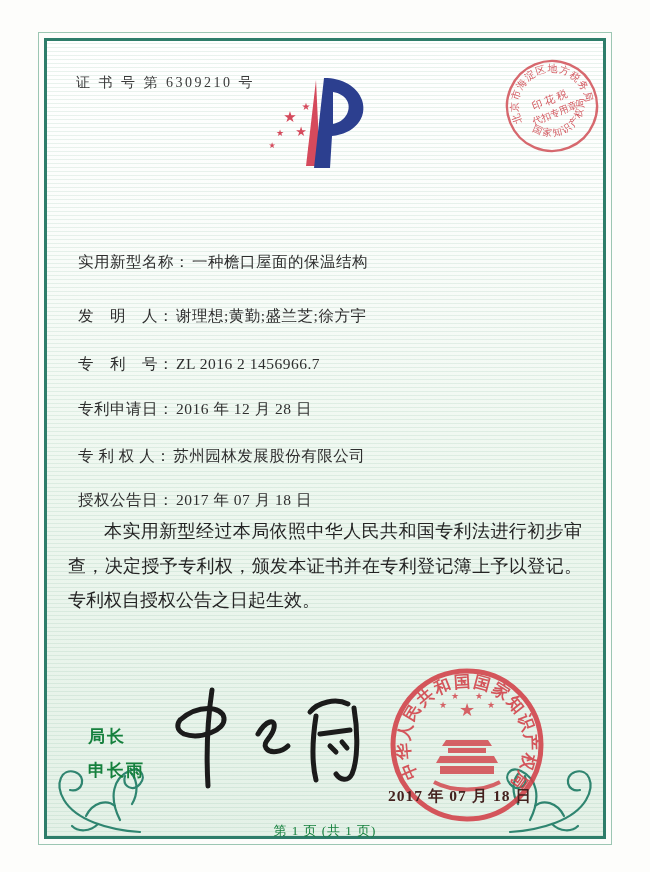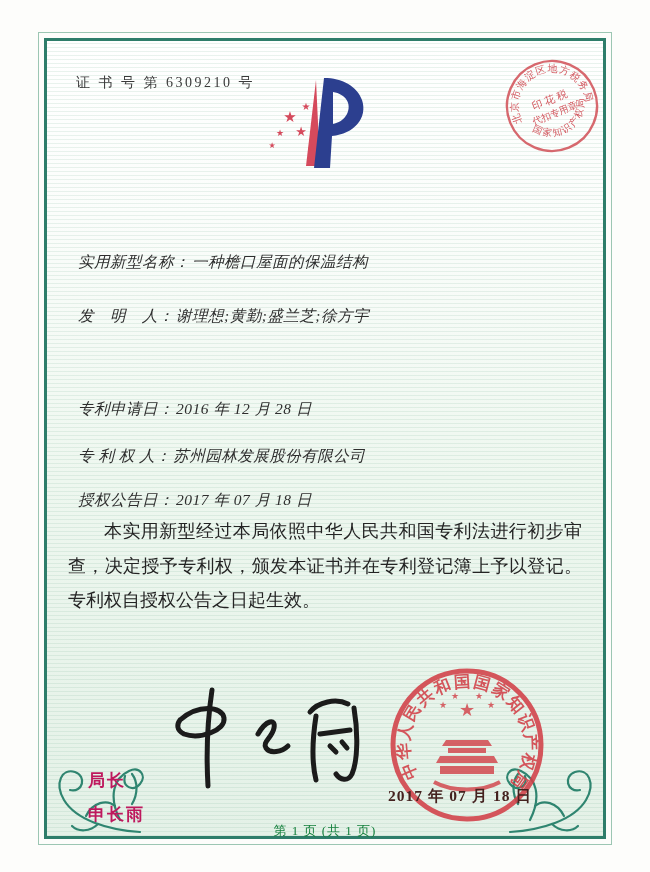--- a/index.html
+++ b/index.html
@@ -17,31 +17,31 @@
   .flourish.right{right:48px;transform:scaleX(-1);}
 
   
   .cert-no{position:absolute;left:76px;top:74px;font-size:14px;letter-spacing:2.5px;color:#3a3a3a;}
   .logo{position:absolute;left:252px;top:74px;}
   .tax-stamp{position:absolute;left:502px;top:56px;transform:rotate(-22deg);opacity:.92;}
   .title{position:absolute;left:0;top:170px;width:100%;text-align:center;font-size:35px;font-weight:700;
          letter-spacing:7px;color:#151515;}
 
   
-  .field{position:absolute;left:78px;font-size:15.5px;color:#2e2e2e;letter-spacing:.5px;white-space:nowrap;font-style:italic;}
+  .field{position:absolute;left:78px;font-size:15.5px;color:#2e2e2e;letter-spacing:.5px;white-space:nowrap;}
   .f0{top:252px}.f1{top:306px}.f2{top:354px}.f3{top:399px}.f4{top:446px}.f5{top:490px}
   .field .val{margin-left:2px;}
 
   
   .body-text{position:absolute;left:68px;top:514px;width:514px;color:#242424;}
   .body-text p{margin:0;font-size:18px;line-height:1.92;text-align:justify;text-indent:2em;}
 
   
   .director{position:absolute;left:88px;top:720px;font-family:"Liberation Sans","DejaVu Sans",sans-serif;
-            font-size:17px;font-weight:600;color:#be185d;letter-spacing:2px;line-height:34px;margin-top:44px;}
+            font-size:17px;font-weight:600;color:#15803d;letter-spacing:2px;line-height:34px;}
   .signature{position:absolute;left:150px;top:682px;}
   .gov-seal{position:absolute;left:382px;top:660px;opacity:.88;}
   .issue-date{position:absolute;left:388px;top:786px;font-size:15.5px;font-weight:600;color:#44221f;
               letter-spacing:1px;white-space:nowrap;}
   .footer-page{position:absolute;left:0;top:822px;width:100%;text-align:center;font-size:13px;
                color:#15803d;letter-spacing:1px;}
 </style>
 </head>
 <body>
 
@@ -101,20 +101,23 @@
     <text x="50" y="61" text-anchor="middle" font-size="9.5" fill="#cf4a52">代扣专用章</text>
   </svg>
 
 
   <div class="field f0">
     <span class="lbl">实用新型名称：</span><span class="val">一种檐口屋面的保温结构</span>
   </div>
   <div class="field f1">
     <span class="lbl">发　明　人：</span><span class="val">谢理想;黄勤;盛兰芝;徐方宇</span>
   </div>
+  <div class="field f2">
+    <span class="lbl">专　利　号：</span><span class="val">ZL 2016 2 1456966.7</span>
+  </div>
   <div class="field f3">
     <span class="lbl">专利申请日：</span><span class="val">2016 年 12 月 28 日</span>
   </div>
   <div class="field f4">
     <span class="lbl">专 利 权 人：</span><span class="val">苏州园林发展股份有限公司</span>
   </div>
   <div class="field f5">
     <span class="lbl">授权公告日：</span><span class="val">2017 年 07 月 18 日</span>
   </div>
 

